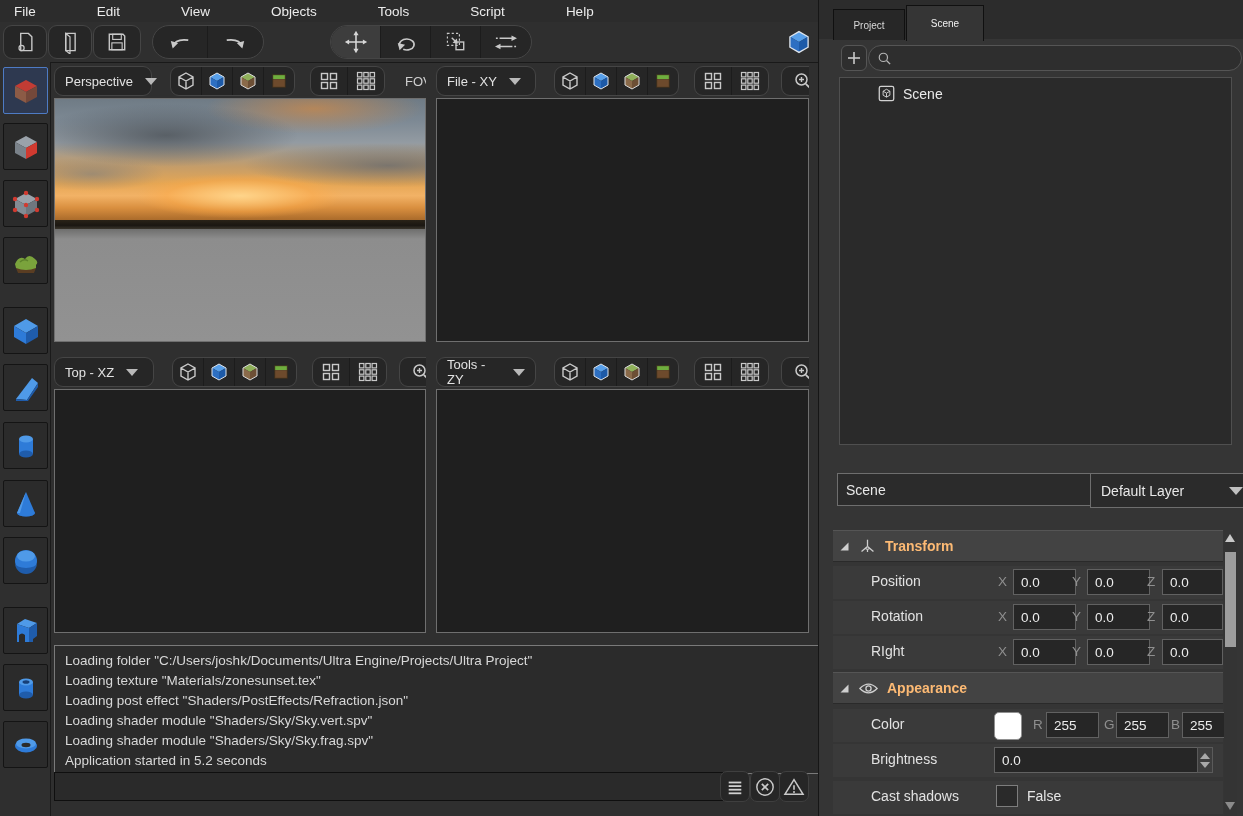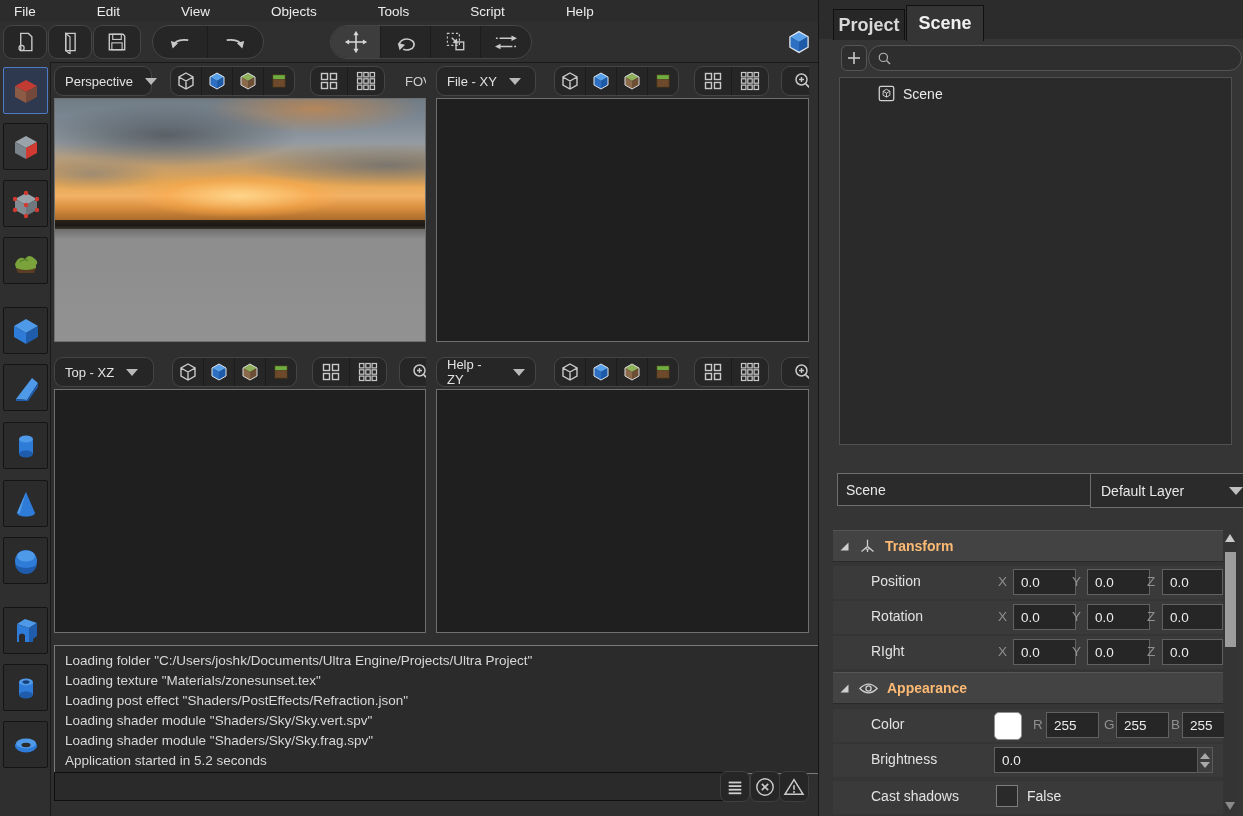--- a/index.html
+++ b/index.html
@@ -49,21 +49,21 @@
   
   .console{position:absolute;left:54px;top:645px;width:753px;height:122px;background:#2b2b2b;border:1px solid #7a7a7a;
            padding:5px 0 0 10px;font-size:13.5px;line-height:20px;color:#d8d8d8;overflow:hidden;}
   .cmdline{position:absolute;left:54px;top:772px;width:660px;height:27px;background:#2a2a2a;border:1px solid #0f0f0f;
            color:#e6e6e6;font-size:13px;padding:0 6px;font-family:"Liberation Sans",sans-serif;}
   .cbtn{position:absolute;top:771px;width:28px;height:29px;background:#262626;border:1px solid #3f3f3f;border-radius:7px;
         display:flex;align-items:center;justify-content:center;}
   
   .rpanel{position:absolute;left:818px;top:0;width:425px;height:816px;background:#353535;border-left:1px solid #161616;}
   .tabstrip{position:absolute;left:0;top:0;width:100%;height:39px;background:#2c2c2c;}
-  .tab{position:absolute;border:1px solid #101010;border-bottom:none;display:flex;align-items:center;justify-content:center;font-size:18px;font-weight:bold;}
+  .tab{position:absolute;border:1px solid #101010;border-bottom:none;display:flex;align-items:center;justify-content:center;font-size:10px;}
   .tab.inactive{left:14px;top:9px;width:70px;height:30px;background:#272727;color:#d8d8d8;}
   .tab.active{left:87px;top:5px;width:76px;height:35px;background:#353535;color:#f0f0f0;}
   .plusbtn{position:absolute;left:22px;top:45px;width:24px;height:24px;background:#2e2e2e;border:1px solid #555;border-radius:6px;
            display:flex;align-items:center;justify-content:center;}
   .searchbox{position:absolute;left:49px;top:45px;width:364px;height:24px;background:#2e2e2e;border:1px solid #555;border-radius:13px;
              display:flex;align-items:center;padding-left:8px;}
   .searchbox input{background:transparent;border:none;outline:none;color:#e6e6e6;font-size:13px;width:300px;margin-left:6px;
                    font-family:"Liberation Sans",sans-serif;}
   .tree{position:absolute;left:20px;top:77px;width:391px;height:366px;background:#2a2a2a;border:1px solid #4f4f4f;}
   .tree-item{position:absolute;left:38px;top:7px;display:flex;align-items:center;gap:8px;font-size:14px;color:#eaeaea;}
@@ -481,21 +481,21 @@
           <use href="#zoomin"></use>
         </svg>
       </div>
 
   </div>
 </div>
 <div class="vp-canvas" style="left:54px;top:389px;width:370px;height:242px"></div>
 
 <div class="vp-header" style="left:436px;top:356px;width:373px">
   <div class="dd" style="width:78px">
-    <span>Help - ZY</span>
+    <span>Tools - ZY</span>
     <span class="tri"></span>
   </div>
   <div class="vp-pill" style="margin-left:18px">
     <div class="vseg">
         <svg width="20" height="20">
           <use href="#wirecube"></use>
         </svg>
       </div>
     <div class="vseg">
         <svg width="20" height="20">

